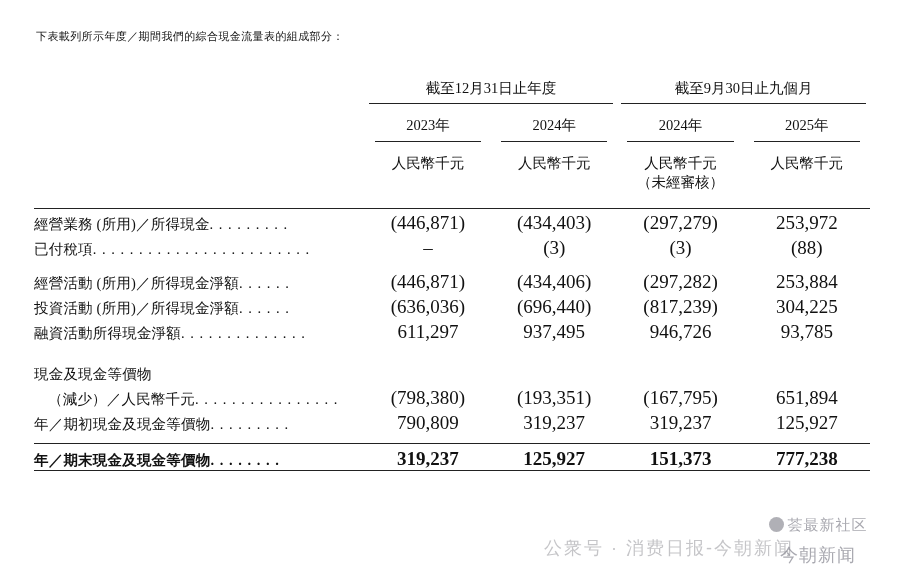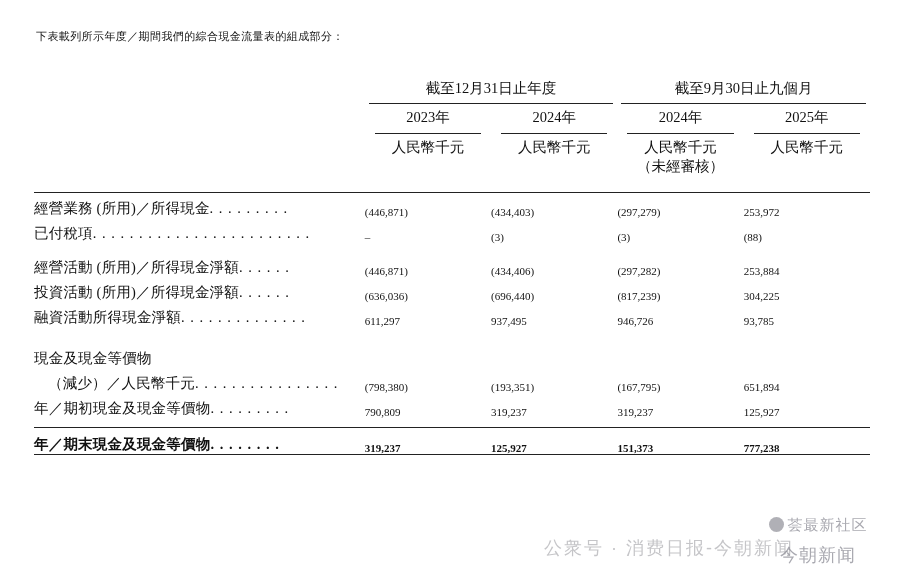--- a/index.html
+++ b/index.html
@@ -38,24 +38,24 @@
   }
   table.fin col.label { width: 330px; }
   table.fin col.num   { width: 126px; }
 
   .fin td, .fin th {
     padding: 0;
     vertical-align: bottom;
     font-weight: normal;
   }
   .num {
-    text-align: left;
+    text-align: center;
     padding-right: 6px;
     white-space: nowrap;
-    font-size: 11px;
+    font-size: 19px;
   }
   .lbl {
     text-align: left;
     white-space: nowrap;
     font-size: 14.5px;
     letter-spacing: 0.2px;
   }
 
   
   .grouphdr {
@@ -74,21 +74,21 @@
     text-align: center;
     font-weight: bold;
     font-size: 14.5px;
     padding-top: 7px;
     padding-bottom: 5px;
   }
   .yearhdr .inner {
     display: block;
     border-bottom: 1.1px solid #222;
     padding-bottom: 6px;
-    margin: 4px 10px;
+    margin: 12px 10px;
   }
   .unithdr {
     text-align: center;
     font-size: 14.5px;
     padding-top: 12px;
   }
   .unithdr2 {
     text-align: center;
     font-size: 14.5px;
     font-style: normal;

